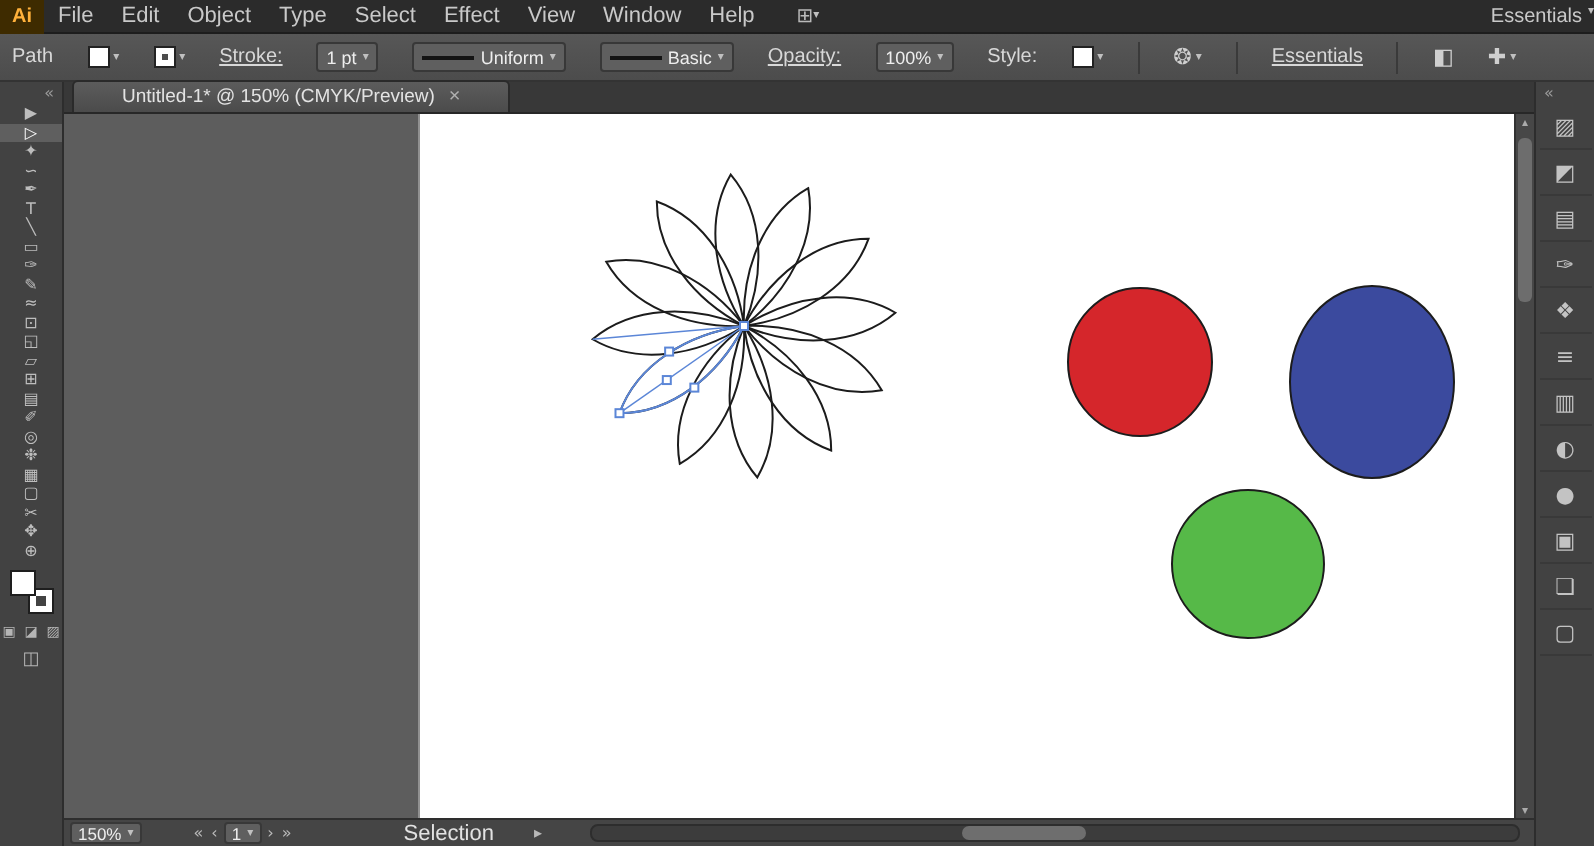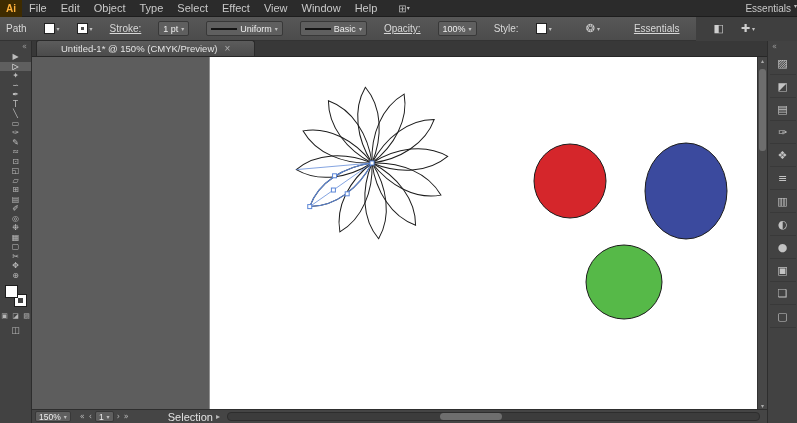--- a/index.html
+++ b/index.html
@@ -10,21 +10,21 @@
   .menubar{position:absolute;left:0;top:0;width:797px;height:17px;background:#2b2b2b;border-bottom:1px solid #1d1d1d;display:flex;align-items:center;}
   .logo{width:22px;height:17px;background:#3e2b00;color:#ffb13b;font-weight:bold;font-size:10px;display:flex;align-items:center;justify-content:center;}
   .menus{display:flex;height:17px;}
   .menu-item{padding:0 7px;font-size:11px;line-height:17px;color:#c9c9c9;cursor:default;}
   .mb-icon{margin-left:14px;font-size:10px;color:#b9b9b9;display:flex;align-items:center;font-family:"DejaVu Sans",sans-serif;}
   .spacer{flex:1;}
   .workspace{display:flex;font-size:10px;color:#c9c9c9;padding-right:0;gap:3px;}
   .caret{font-size:6px;line-height:1;color:#c0c0c0;font-family:"DejaVu Sans",sans-serif;}
 
   
-  .controlbar{position:absolute;left:0;top:17px;width:696px;height:24px;background:linear-gradient(#575757,#4c4c4c);border-bottom:1px solid #333;display:flex;align-items:center;gap:17px;padding:0 6px;}
+  .controlbar{position:absolute;left:0;top:17px;width:797px;height:24px;background:linear-gradient(#575757,#4c4c4c);border-bottom:1px solid #333;display:flex;align-items:center;gap:17px;padding:0 6px;}
   .cb-label{font-size:10px;color:#d8d8d8;white-space:nowrap;}
   .link{text-decoration:underline;text-underline-offset:1px;cursor:pointer;}
   .field{background:#5f5f5f;border:1px solid #383838;height:15px;display:inline-flex;align-items:center;padding:0 4px;font-size:9px;color:#eee;border-radius:2px;gap:3px;white-space:nowrap;}
   .swatch-btn{display:inline-flex;align-items:center;gap:2px;cursor:pointer;}
   .swatch{display:inline-block;width:11px;height:11px;background:#fff;border:1px solid #222;}
   .swatch.stroke{background:#4c4c4c;box-shadow:inset 0 0 0 3px #fff;}
   .linepreview{display:inline-block;width:26px;height:2px;background:#141414;}
   .vsep{width:1px;height:16px;background:#3a3a3a;}
   .cb-icon{display:inline-flex;align-items:center;gap:2px;font-size:11px;color:#cfcfcf;font-family:"DejaVu Sans",sans-serif;cursor:pointer;}
 
@@ -53,21 +53,21 @@
   .dock-btn{width:26px;height:23px;display:flex;align-items:center;justify-content:center;font-size:11px;color:#c3c3c3;border-bottom:1px solid #393939;font-family:"DejaVu Sans",sans-serif;cursor:pointer;}
 
   
   .canvas{position:absolute;left:32px;top:57px;width:735px;height:352px;background:#fff;overflow:hidden;}
   .pasteboard{position:absolute;left:0;top:0;bottom:0;width:178px;background:#5d5d5d;border-right:1px solid #919191;}
   #canvas-svg{position:absolute;left:0;top:0;}
   .vscroll{position:absolute;right:0;top:0;bottom:0;width:10px;background:#474747;border-left:1px solid #323232;display:flex;flex-direction:column;align-items:center;justify-content:space-between;font-size:6px;color:#aaa;}
   .vthumb{position:absolute;left:1px;right:1px;top:12px;height:82px;background:#6d6d6d;border-radius:3px;}
 
   
-  .statusbar{position:absolute;left:32px;bottom:0;width:735px;height:14px;background:#454545;border-top:1px solid #2e2e2e;display:flex;align-items:center;gap:2px;padding:0 3px;font-size:9px;}
+  .statusbar{position:absolute;left:32px;bottom:0;width:735px;height:14px;background:#454545;border-top:1px solid #2e2e2e;display:flex;align-items:center;gap:19px;padding:0 3px;font-size:9px;}
   .statusbar .field{height:11px;font-size:8.5px;padding:0 3px;}
   .nav{display:flex;align-items:center;gap:2px;margin-left:6px;}
   .nav-btn{font-size:8px;color:#b9b9b9;padding:0 1px;cursor:pointer;font-family:"DejaVu Sans",sans-serif;}
   .status-text{margin-left:36px;font-size:11px;color:#e2e2e2;white-space:nowrap;}
   .hscroll{flex:1;height:9px;background:#3c3c3c;border:1px solid #2d2d2d;border-radius:4px;margin:0 4px;position:relative;cursor:pointer;}
   .hthumb{position:absolute;left:40%;width:62px;top:0;bottom:0;background:#6e6e6e;border-radius:4px;}
 </style>
 </head>
 <body>
 

